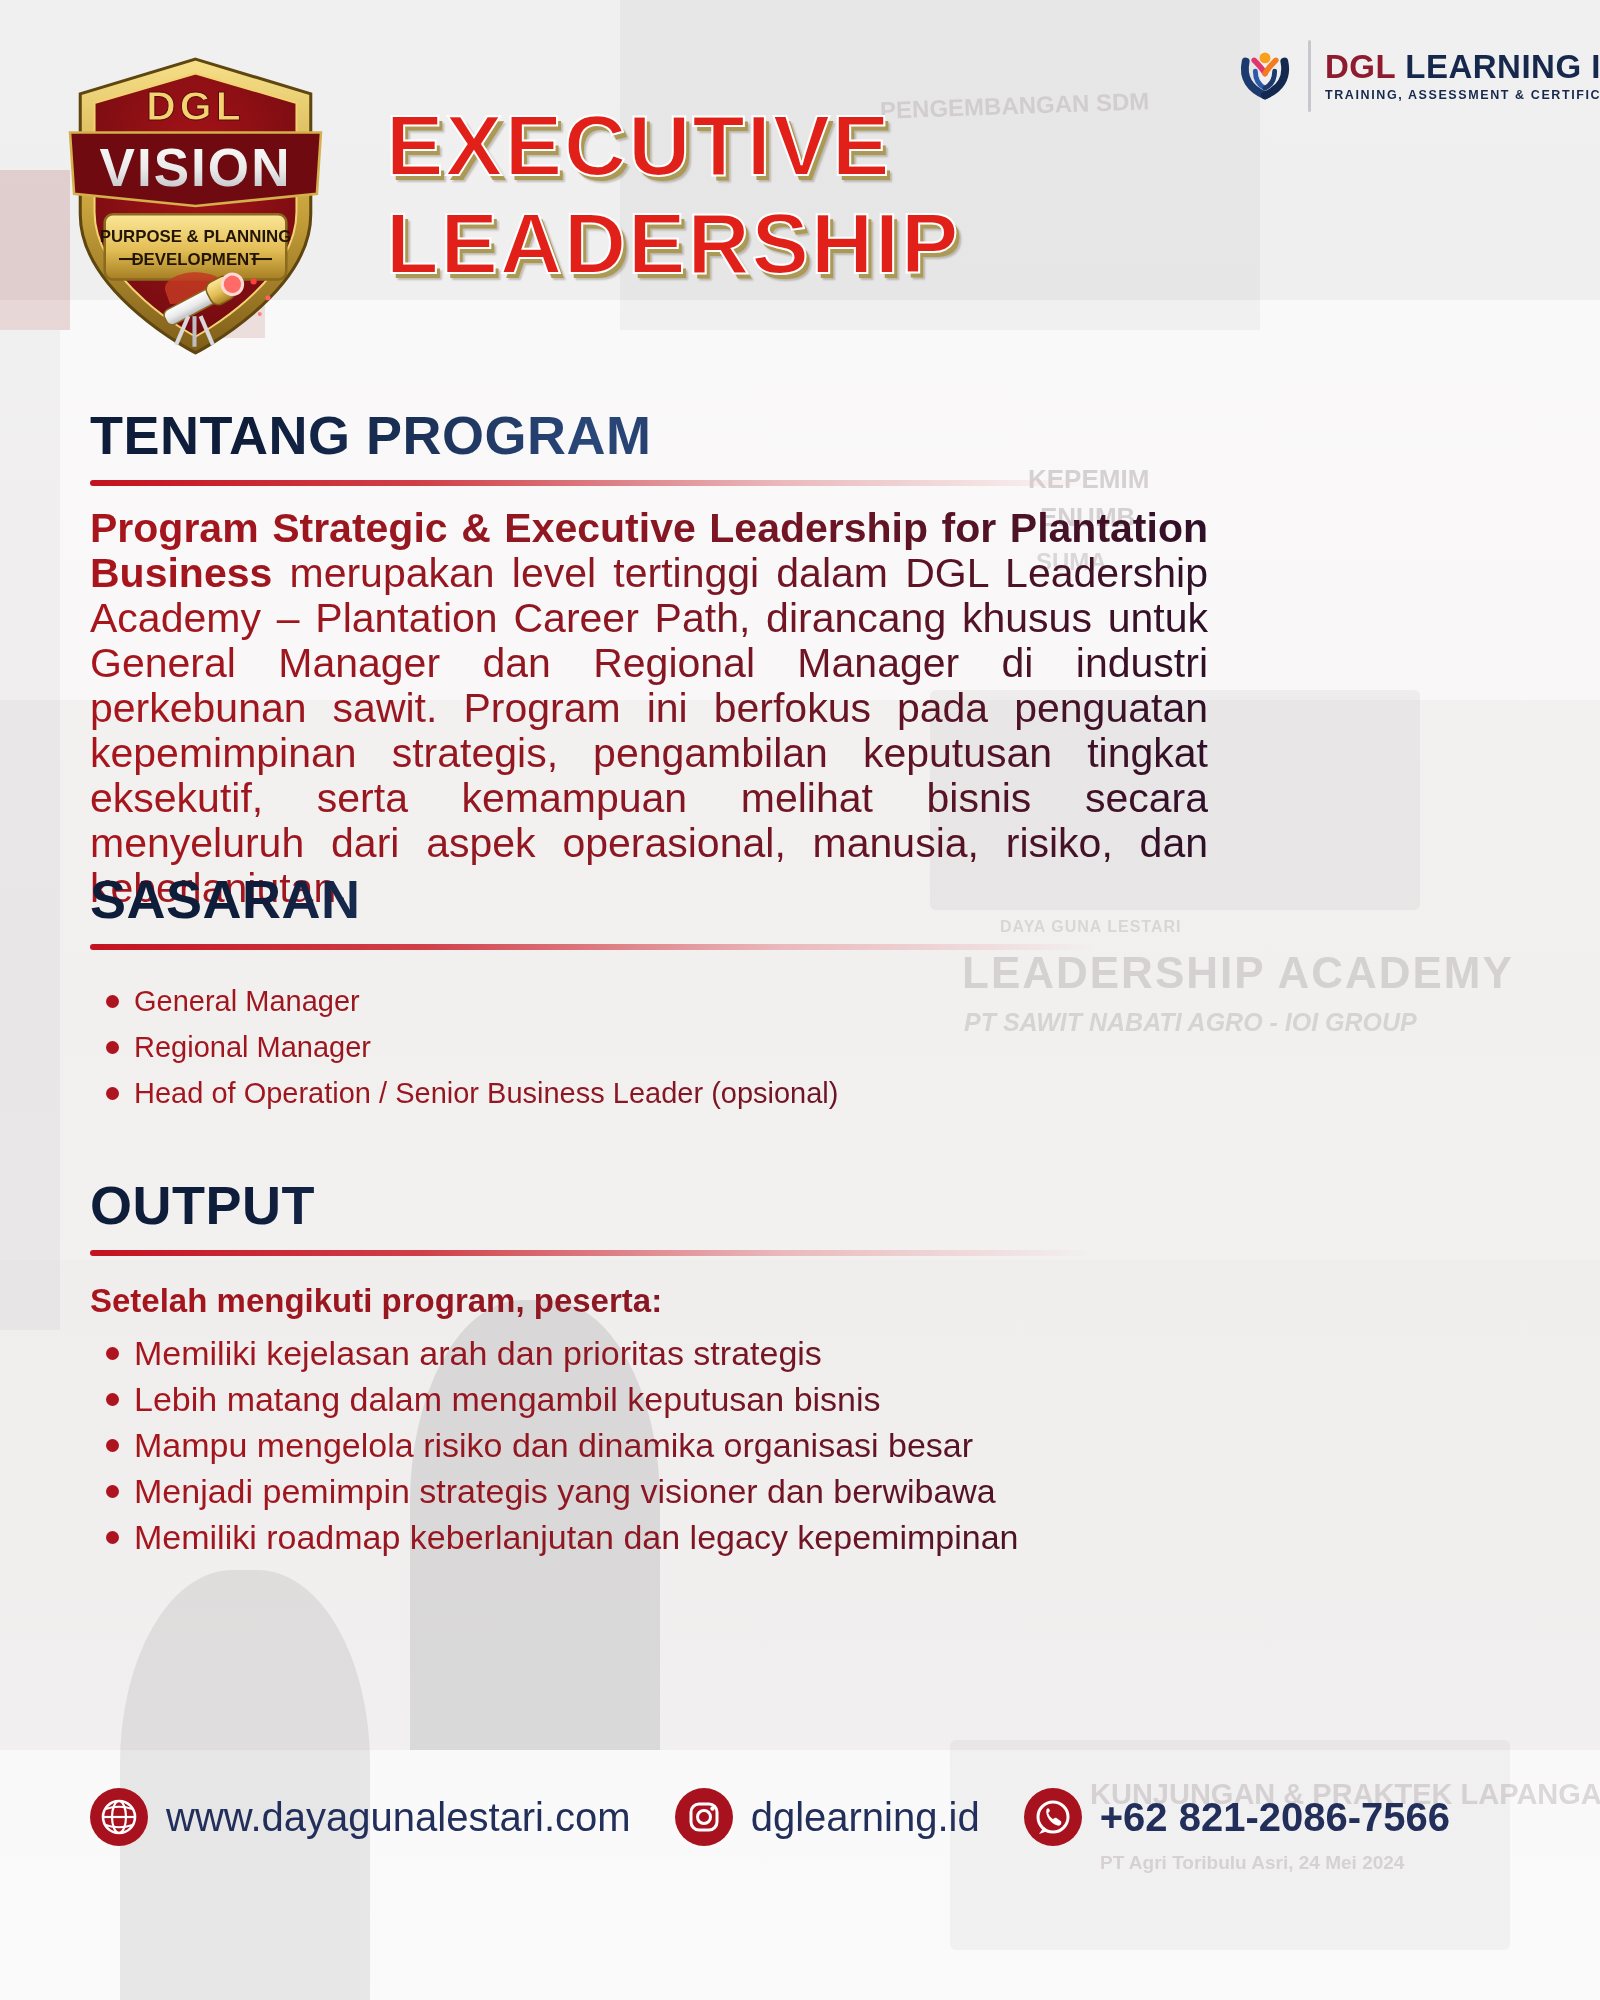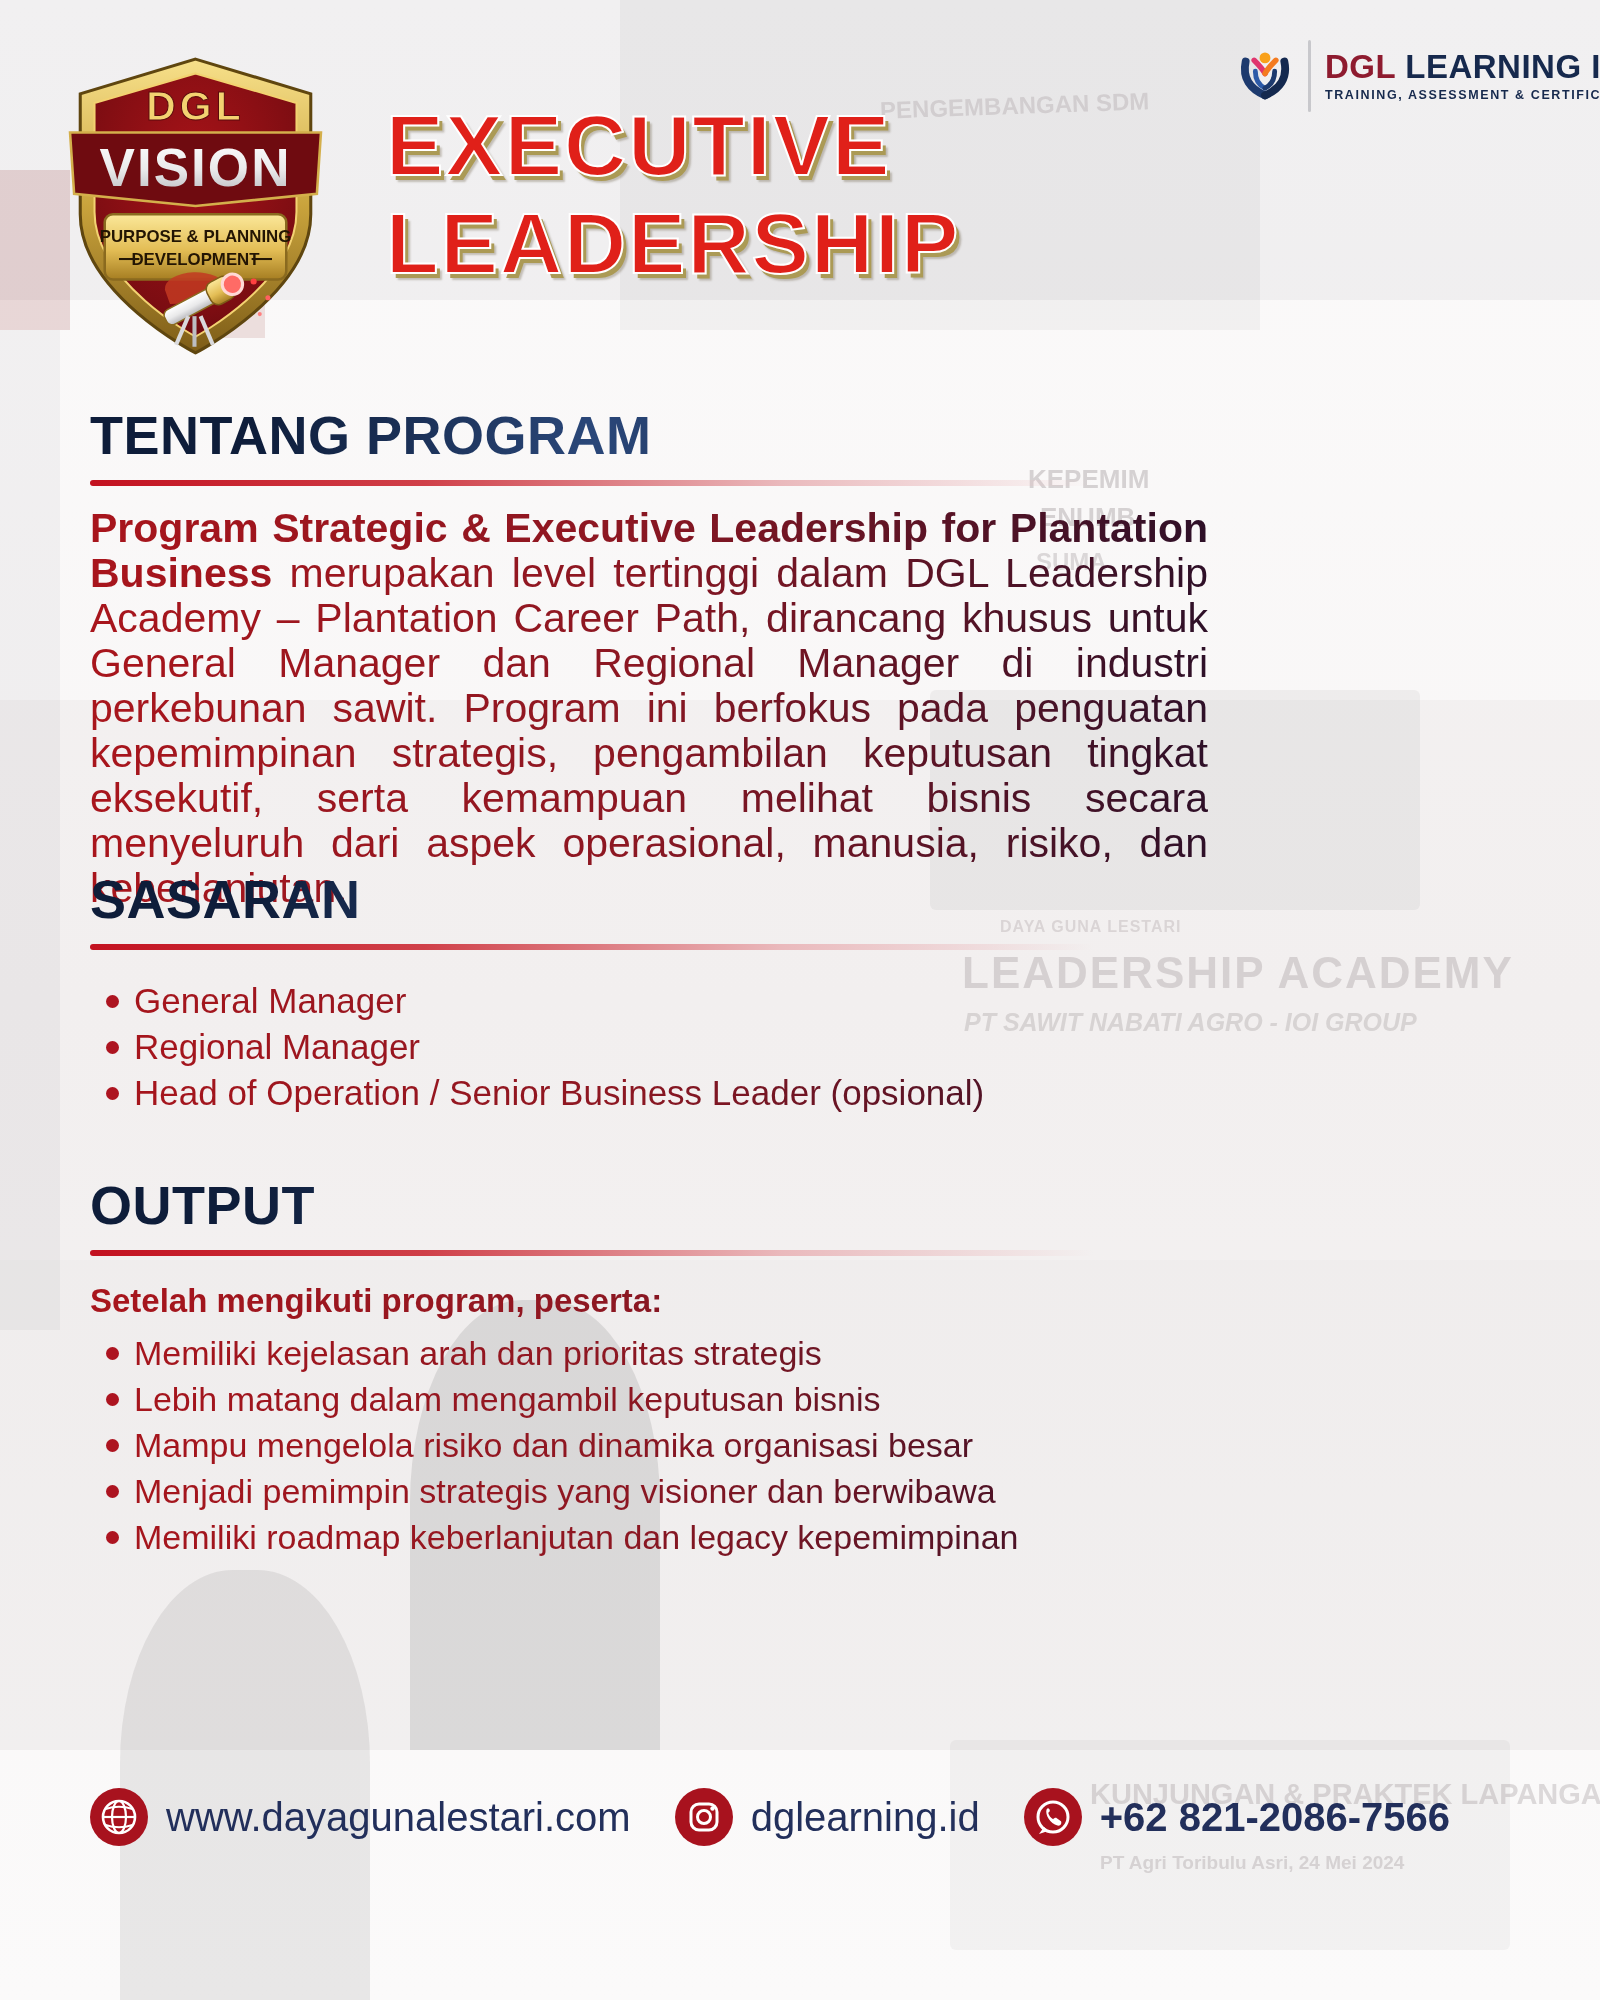--- a/index.html
+++ b/index.html
@@ -39,21 +39,21 @@
     background:linear-gradient(90deg,#c31220 0%,#d04049 30%,#eab9bc 62%,rgba(234,185,188,0) 90%);
   }
   .grad-text{
     background:linear-gradient(90deg,#a8151c 0%,#8c1722 48%,#2e1028 100%);
     -webkit-background-clip:text;background-clip:text;color:transparent;
   }
   .para{
     margin-top:20px;font-size:41px;line-height:45px;text-align:justify;font-weight:500;
   }
   .para .bold-intro{font-weight:800;}
-  .bullet-list{list-style:none;margin:28px 0 0 0;padding:0;font-size:35px;line-height:46px;}
+  .bullet-list{list-style:none;margin:28px 0 0 0;padding:0;font-size:29px;line-height:46px;}
   .bullet-list li{position:relative;padding-left:44px;}
   .bullet-list li::before{
     content:'';position:absolute;left:16px;top:17px;width:13px;height:13px;border-radius:50%;background:#ad1420;
   }
   .output-intro{margin-top:26px;font-size:33px;font-weight:800;}
   .output-list{font-size:34px;line-height:46px;margin-top:10px;}
   
   .footer{position:absolute;left:90px;top:1788px;width:1420px;display:flex;align-items:center;gap:44px;}
   .contact{display:flex;align-items:center;gap:18px;}
   .contact-label{font-size:40px;font-weight:500;color:#222f5b;white-space:nowrap;}

